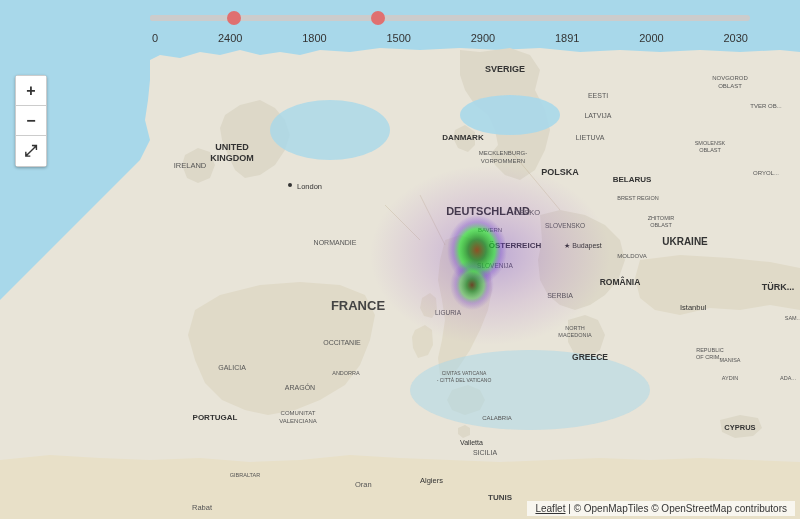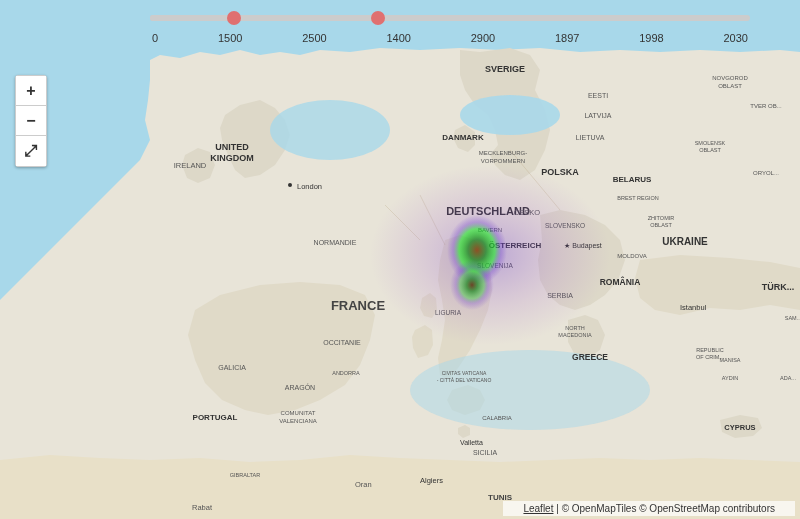--- a/index.html
+++ b/index.html
@@ -120,21 +120,21 @@
     }
 
     
     #attribution {
       position: absolute;
       bottom: 3px;
       right: 5px;
       font-size: 10px;
       color: #333;
       background: rgba(255,255,255,0.7);
-      padding: 2px 20px;
+      padding: 2px 8px;
       z-index: 100;
     }
 
     
     #heatmap {
       position: absolute;
       top: 0; left: 0;
       width: 100%; height: 100%;
       z-index: 50;
       pointer-events: none;
@@ -358,26 +358,26 @@
   <div id="timeline">
     <div id="slider-track">
       <div id="slider-rail">
         <div id="slider-fill"></div>
         <div class="slider-thumb" id="thumb-left"></div>
         <div class="slider-thumb" id="thumb-right"></div>
       </div>
     </div>
     <div id="tick-labels">
       <span>0</span>
+      <span>2400</span>
+      <span>1800</span>
       <span>1500</span>
-      <span>2500</span>
-      <span>1400</span>
       <span>2900</span>
-      <span>1897</span>
-      <span>1998</span>
+      <span>1891</span>
+      <span>2000</span>
       <span>2030</span>
     </div>
   </div>
 
   <div id="zoom-controls">
     <button class="zoom-btn">+</button>
     <button class="zoom-btn">−</button>
     <button class="zoom-btn">⤢</button>
   </div>
 

